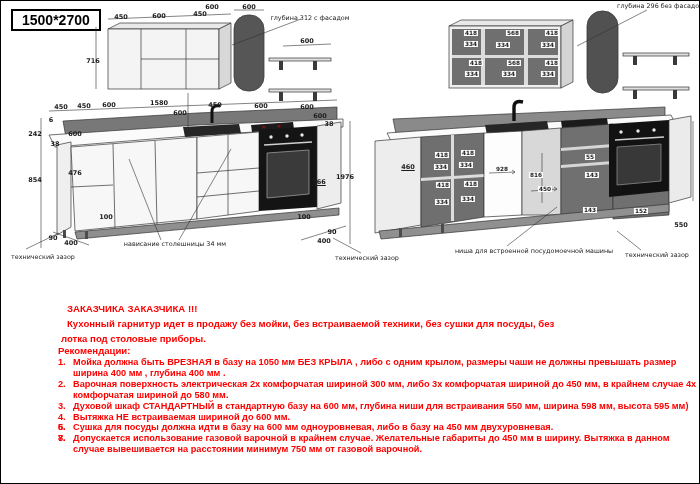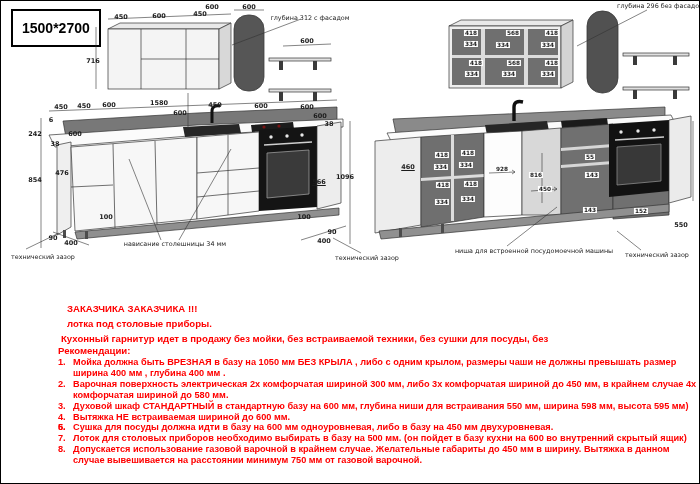--- a/index.html
+++ b/index.html
@@ -1,18 +1,18 @@
 <!DOCTYPE html>
 <html><head>
 <meta charset="utf-8">
 <style>
   html,body{margin:0;padding:0;background:#fff;}
   .page{position:relative;width:698px;height:482px;border:1px solid #000;background:#fff;overflow:hidden;
         font-family:"Liberation Sans",sans-serif;}
-  .title-box{position:absolute;left:10px;top:8px;border:2px solid #000;padding:9px 9px;
+  .title-box{position:absolute;left:10px;top:8px;border:2px solid #000;padding:1px 9px;
              font:bold 14px "Liberation Sans",sans-serif;color:#000;background:#fff;}
   .drawing-area{position:absolute;left:0;top:0;width:700px;height:295px;}
   .drawing-area svg{position:absolute;left:0;top:0;}
   #labels-layer{position:absolute;left:0;top:0;width:700px;height:295px;pointer-events:none;}
   .lbl{position:absolute;transform:translate(-50%,-50%);white-space:nowrap;color:#1c1c1c;}
   .dim{font:600 6.5px "DejaVu Sans",sans-serif;}
   .box{font:600 5.8px "DejaVu Sans",sans-serif;background:#fff;padding:0 1px;line-height:6px;}
   .call{font:400 6.4px "DejaVu Sans",sans-serif;}
   .notes{position:absolute;left:0;top:294px;width:700px;color:#ff0000;}
   .att{position:absolute;left:66px;top:6px;font:bold 9.6px "Liberation Sans",sans-serif;line-height:15px;}
@@ -192,25 +192,25 @@
         <span class="lbl dim" style="left: 260px; top: 105px;">600</span>
         <span class="lbl dim" style="left: 306px; top: 106px;">600</span>
         <span class="lbl dim" style="left: 319px; top: 115px;">600</span>
         <span class="lbl dim" style="left: 328px; top: 123px;">38</span>
         <span class="lbl dim" style="left: 179px; top: 112px;">600</span>
         <span class="lbl dim" style="left: 50px; top: 119px;">6</span>
         <span class="lbl dim" style="left: 34px; top: 133px;">242</span>
         <span class="lbl dim" style="left: 74px; top: 133px;">600</span>
         <span class="lbl dim" style="left: 54px; top: 143px;">38</span>
         <span class="lbl dim" style="left: 34px; top: 179px;">854</span>
-        <span class="lbl dim" style="left: 61px; top: 172px;">476</span>
+        <span class="lbl dim" style="left: 74px; top: 172px;">476</span>
         <span class="lbl dim" style="left: 105px; top: 216px;">100</span>
         <span class="lbl dim" style="left: 52px; top: 237px;">90</span>
         <span class="lbl dim" style="left: 70px; top: 242px;">400</span>
-        <span class="lbl dim" style="left: 344px; top: 176px;">1096</span>
+        <span class="lbl dim" style="left: 344px; top: 176px;">1976</span>
         <span class="lbl dim" style="left: 318px; top: 181px; text-decoration: underline;">566</span>
         <span class="lbl dim" style="left: 303px; top: 216px;">100</span>
         <span class="lbl dim" style="left: 331px; top: 231px;">90</span>
         <span class="lbl dim" style="left: 323px; top: 240px;">400</span>
         <span class="lbl dim" style="left: 407px; top: 166px; text-decoration: underline;">460</span>
         <span class="lbl dim" style="left: 680px; top: 184px; margin-top: 40px;">550</span>
         <span class="lbl box" style="left: 470px; top: 32px;">418</span>
         <span class="lbl box" style="left: 470px; top: 43px;">334</span>
         <span class="lbl box" style="left: 512px; top: 32px;">568</span>
         <span class="lbl box" style="left: 502px; top: 44px;">334</span>
@@ -244,30 +244,30 @@
         <span class="lbl call" style="left: 366px; top: 257px;">технический зазор</span>
         <span class="lbl call" style="left: 656px; top: 254px;">технический зазор</span>
         <span class="lbl call" style="left: 533px; top: 250px;">ниша для встроенной посудомоечной машины</span>
       </div>
   </div>
 
   <div class="notes">
     <div class="att">
       <div>ЗАКАЗЧИКА ЗАКАЗЧИКА !!!</div>
       <div class="att-lines" id="attention-lines">
+          <div>Кухонный гарнитур идет в продажу без мойки, без встраиваемой техники, без сушки для посуды, без</div>
           <div>лотка под столовые приборы.</div>
-          <div>Кухонный гарнитур идет в продажу без мойки, без встраиваемой техники, без сушки для посуды, без</div>
         </div>
     </div>
     <div class="rec-head">Рекомендации:</div>
     <ul class="rec-list" id="rec-list">
         <li><span class="num">1.</span><span>Мойка должна быть ВРЕЗНАЯ в базу на 1050 мм БЕЗ КРЫЛА , либо с одним крылом, размеры чаши  не должны превышать размер ширина  400  мм , глубина  400 мм .</span></li>
         <li><span class="num">2.</span><span>Варочная поверхность электрическая 2х комфорчатая  шириной 300 мм, либо 3х комфорчатая шириной до 450 мм, в крайнем случае 4х комфорчатая шириной до 580 мм.</span></li>
         <li><span class="num">3.</span><span>Духовой шкаф СТАНДАРТНЫЙ в стандартную базу на 600 мм, глубина ниши для встраивания 550 мм, ширина 598 мм, высота 595 мм)</span></li>
         <li><span class="num">4.</span><span>Вытяжка НЕ встраиваемая шириной до 600 мм.</span></li>
         <li><span class="num">5.</span></li>
         <li><span class="num">6.</span><span>Сушка для посуды должна идти в базу на 600 мм  одноуровневая, либо в базу на 450 мм двухуровневая.</span></li>
-        <li><span class="num">7.</span><span>Лоток для столовых приборов необходимо выбирать в базу на  500 мм. (он пойдет в базу кухни на 600 во внутренний скрытый ящик)</span></li>
+        <li><span class="num">7.</span></li>
         <li><span class="num">8.</span><span>Допускается использование газовой варочной  в крайнем случае. Желательные габариты до 450 мм в ширину. Вытяжка в данном случае вывешивается на расстоянии минимум 750 мм от  газовой варочной.</span></li>
       </ul>
   </div>
 
 </div>
 
 </body></html>

